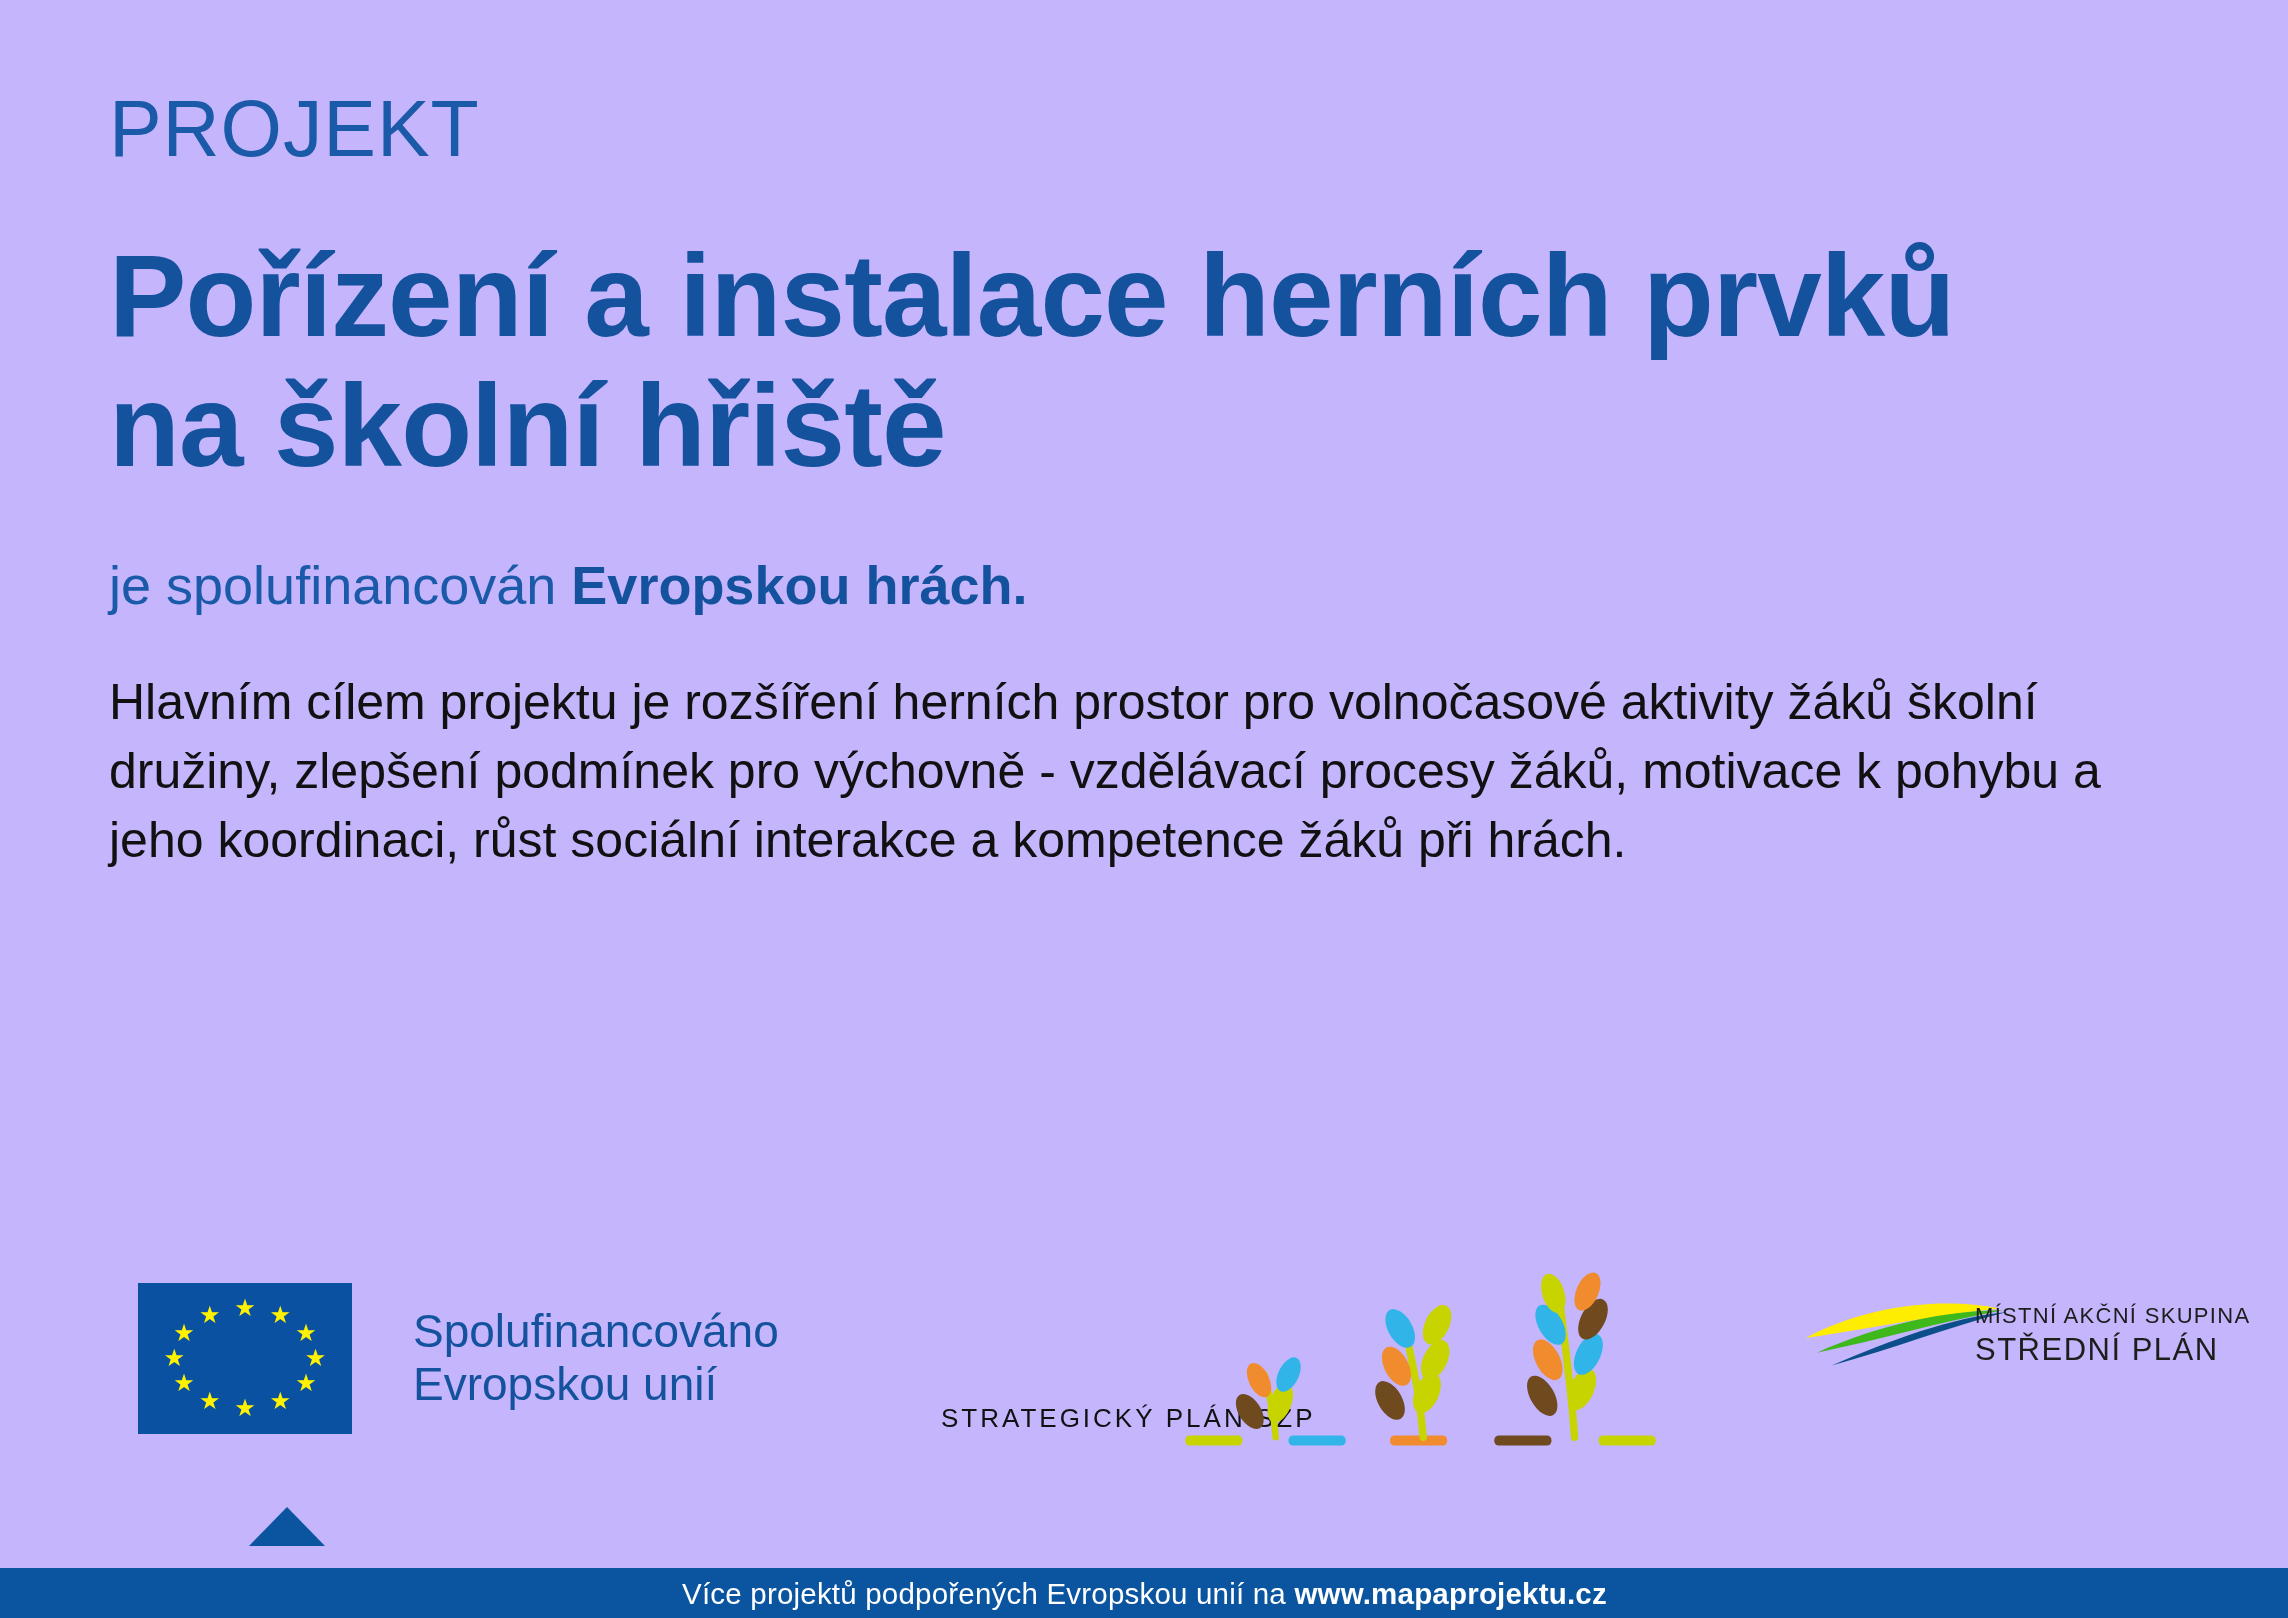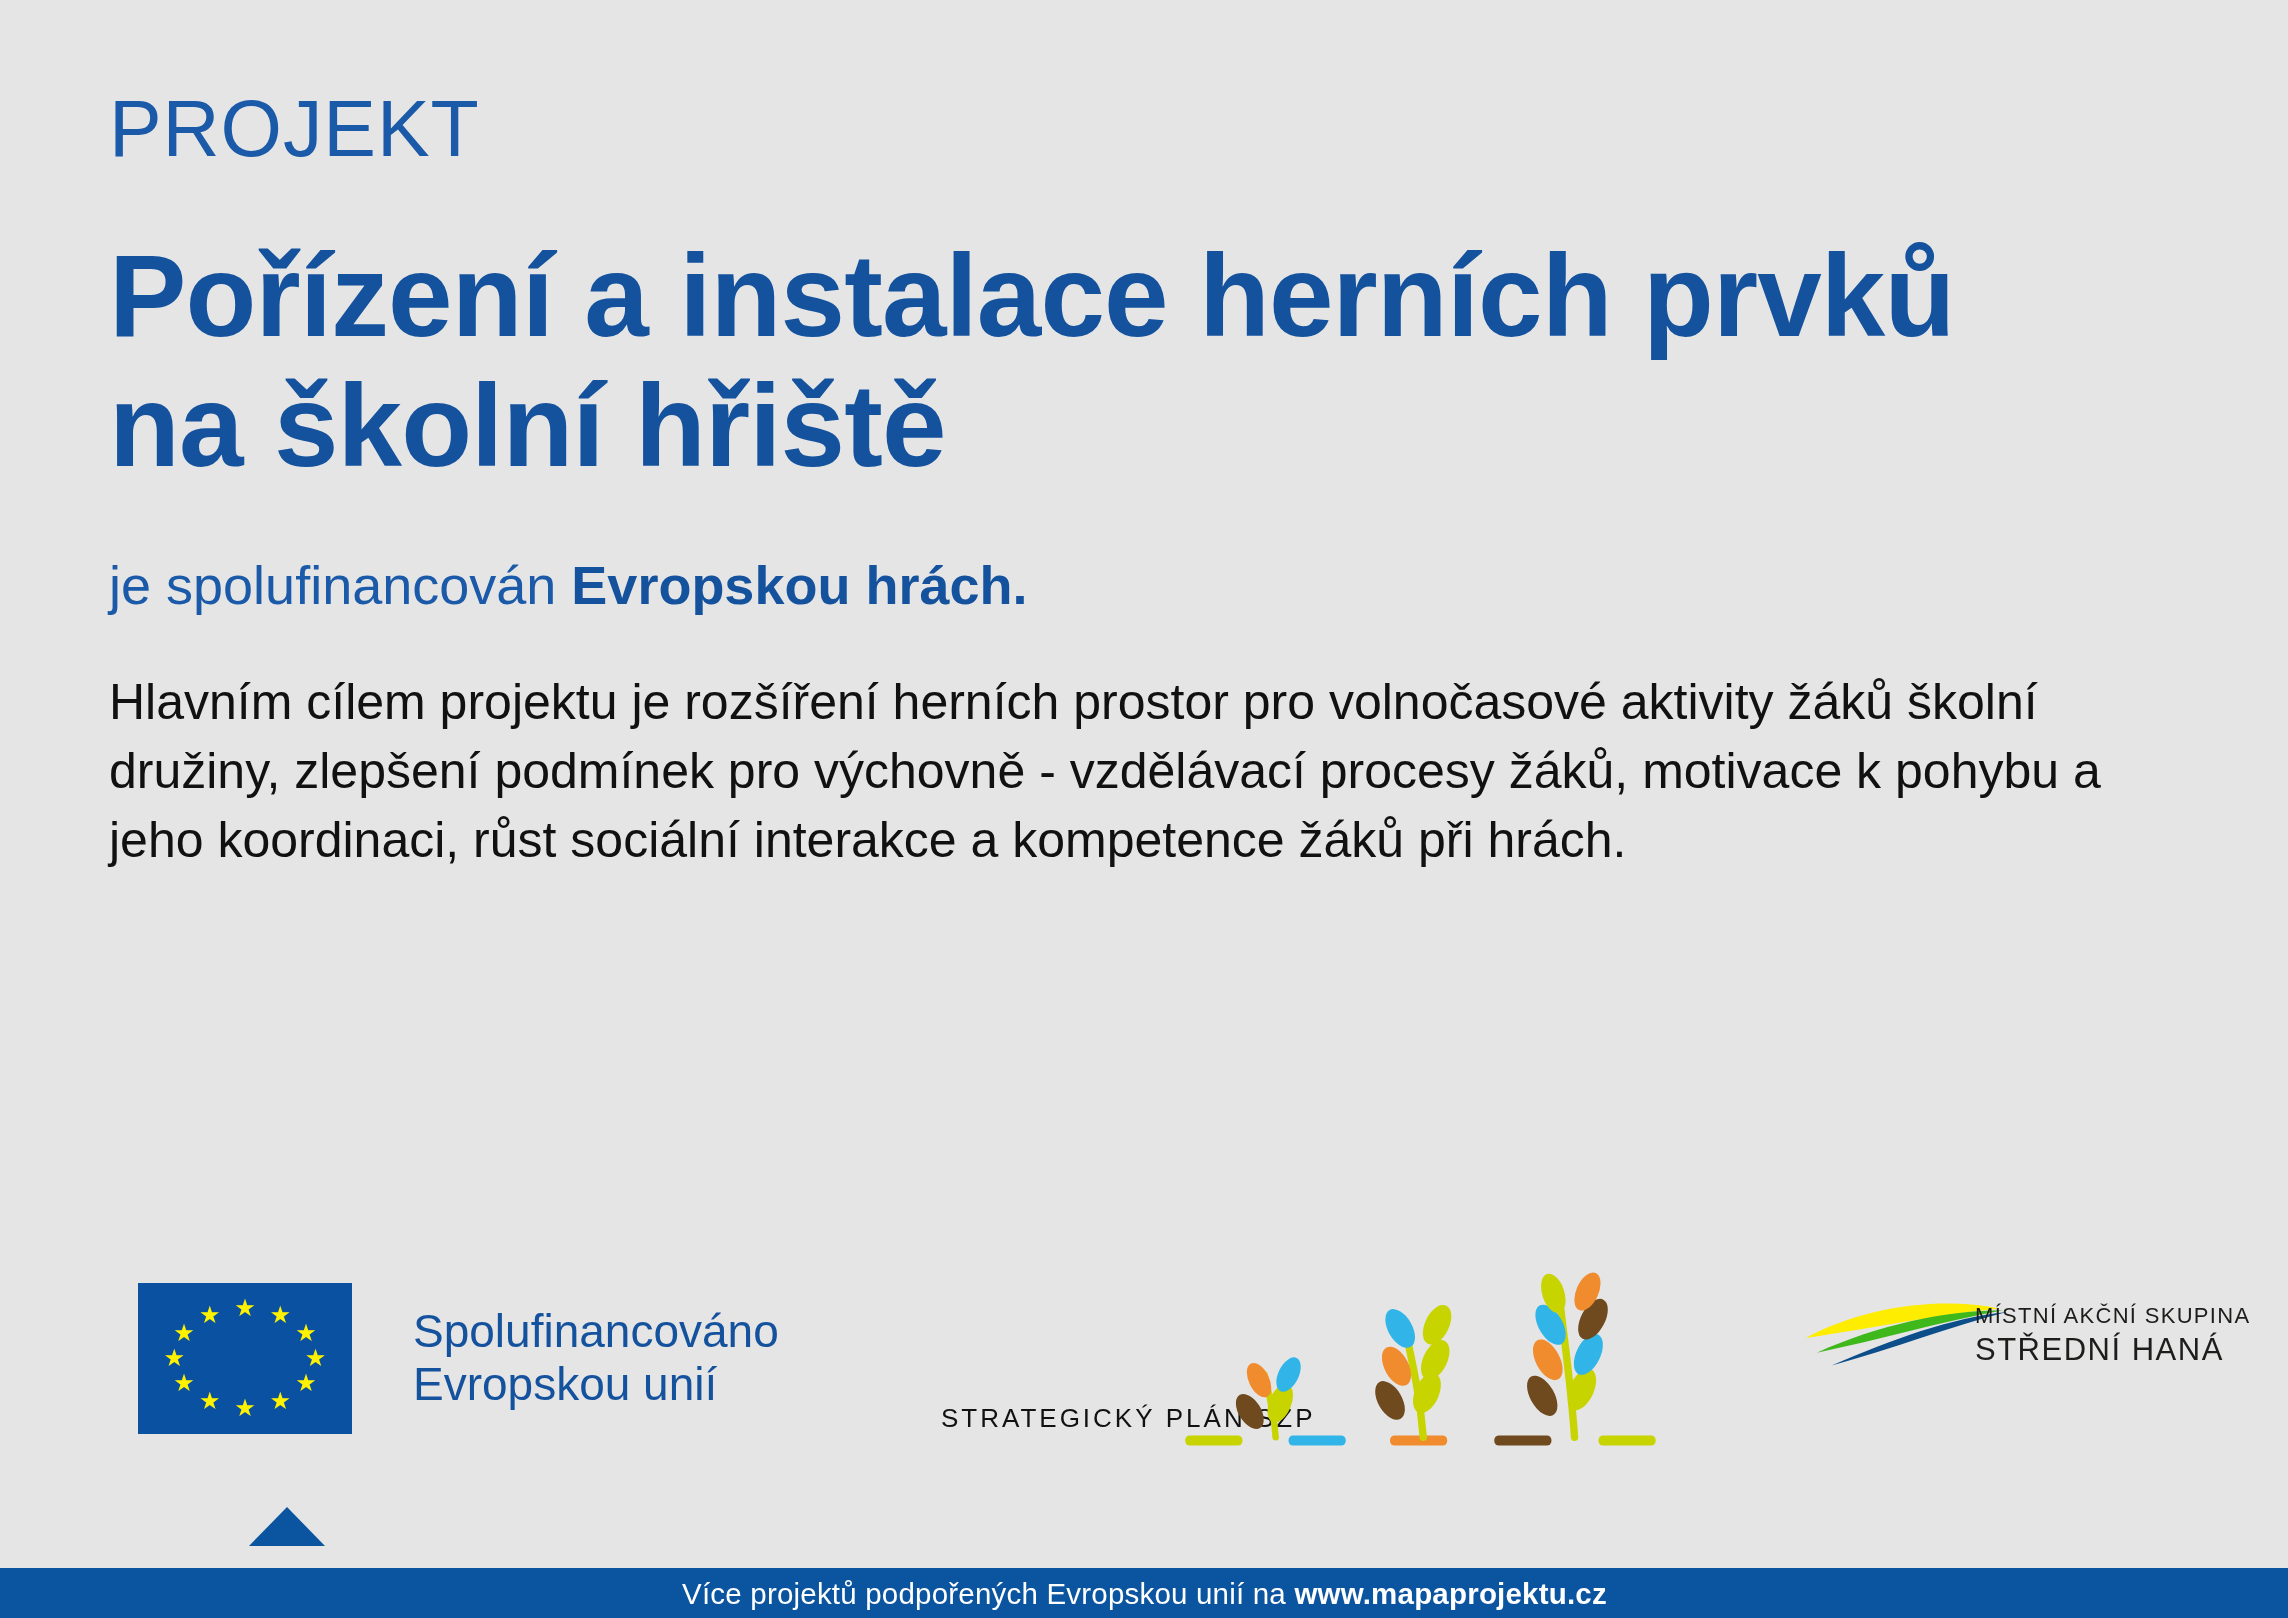--- a/index.html
+++ b/index.html
@@ -5,21 +5,21 @@
   * { margin:0; padding:0; box-sizing:border-box; }
   html,body { background:#ffffff; }
   body {
     width:2289px; height:1619px;
     font-family:"Liberation Sans", sans-serif;
     position:relative; overflow:hidden;
     color:#1a1a1a;
   }
 
   
-  #poster { position:absolute; inset:0; background:#e5e5e5; }
+  #poster { position:absolute; inset:0; background:#c4b5fd; }
 
   #content { position:absolute; left:109px; top:89px; width:2095px; }
 
   #kicker {
     font-size:79px;
     font-weight:400;
     letter-spacing:0.9px;
     color:#1a5aa8;
     line-height:1.0;
     font-stretch:condensed;
@@ -230,21 +230,21 @@
     </div>
 
     <div id="mas-logo">
       <svg id="mas-art" viewBox="0 0 230 90">
         <path d="M2 40 C 70 4, 150 -4, 212 8 C 150 14, 70 30, 2 40 Z" fill="#FFED00"></path>
         <path d="M14 56 C 80 26, 155 10, 216 10 C 150 22, 82 42, 14 56 Z" fill="#3FB81C"></path>
         <path d="M30 70 C 95 42, 160 18, 220 12 C 158 28, 96 52, 30 70 Z" fill="#0B4E8A"></path>
       </svg>
       <div id="mas-text">
         <div id="mas-line1">MÍSTNÍ AKČNÍ SKUPINA</div>
-        <div id="mas-line2">STŘEDNÍ HANÁ</div>
+        <div id="mas-line2">STŘEDNÍ PLÁN</div>
       </div>
     </div>
   </div>
 
   <div id="footer">
     <div id="footer-notch"></div>
     <div id="footer-text">
       <span>Více projektů podpořených Evropskou unií na </span><span class="strong">www.mapaprojektu.cz</span>
     </div>
   </div>

